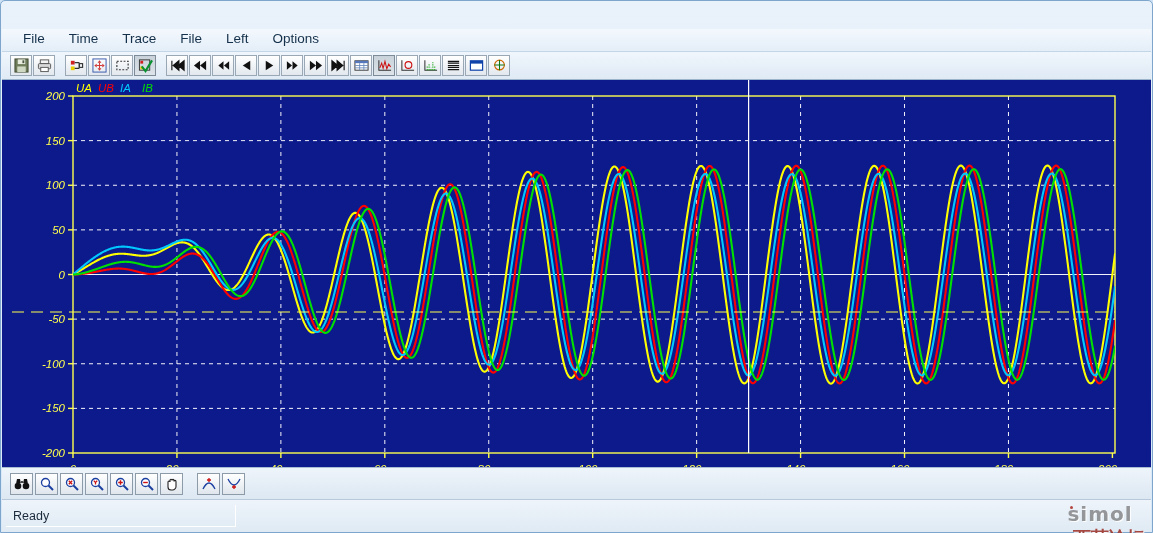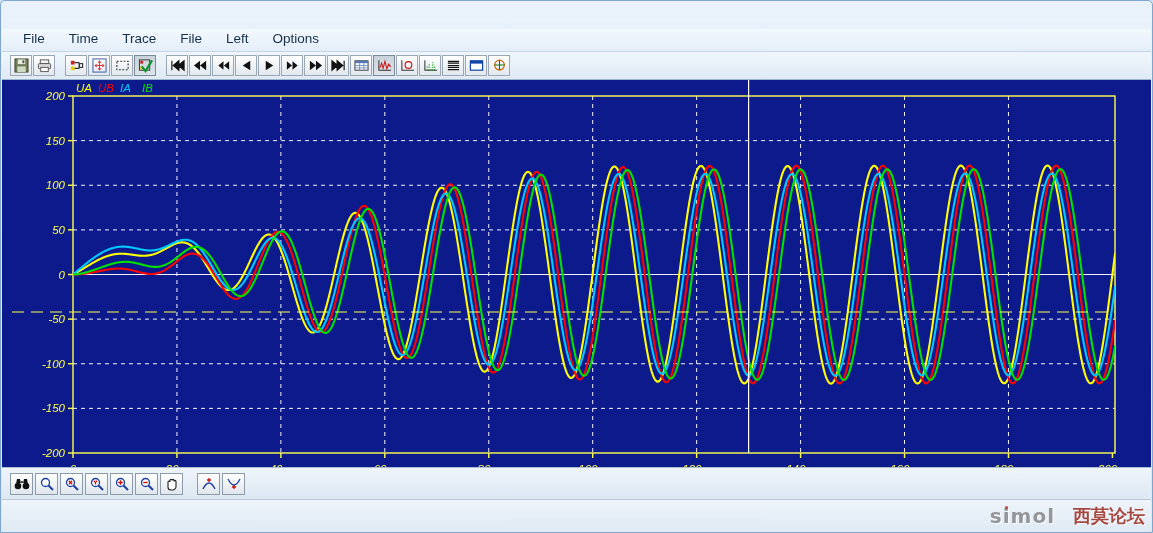--- a/index.html
+++ b/index.html
@@ -132,20 +132,21 @@
     display: flex; align-items: center;
     padding: 0 7px;
     font-size: 12.5px; color: #1a2a3c;
   }
   #status-ready { width: 230px; border-left: none; border-top: none; }
   #status-scale { width: 460px; }
   #watermark {
     position: absolute; right: 6px; top: 2px; height: 28px;
     display: flex; align-items: center; gap: 0px;
     opacity: .92;
+    flex-direction: column;
   }
   #wm-simol {
     font-family: "DejaVu Sans", sans-serif;
     font-size: 20px; font-weight: bold; letter-spacing: 1px;
     color: #8d8f92;
     text-shadow: 1px 1px 0 #ffffff;
   }
   #wm-cn {
     font-size: 18px; color: #a13b33; font-weight: bold;
     letter-spacing: 0px; margin-left: 18px;
@@ -466,20 +467,21 @@
     </div>
     <div class="bt-btn">
       <svg width="16" height="14" viewBox="0 0 16 14">
           <path d="M2 2 Q8 14 14 2" fill="none" stroke="#1a3fa0" stroke-width="1.3"></path>
           <path d="M8 8 V12 M6 10 H10" stroke="#cc1111" stroke-width="1.3"></path>
         </svg>
     </div>
   </div>
 
   <div id="statusbar">
+    <div class="status-pane" id="status-ready">Ready</div>
     <div id="watermark">
       <span id="wm-dot"></span>
       <span id="wm-simol">simol</span>
       <span id="wm-cn">西莫论坛</span>
     </div>
   </div>
 
 </div>
 
 </body></html>

